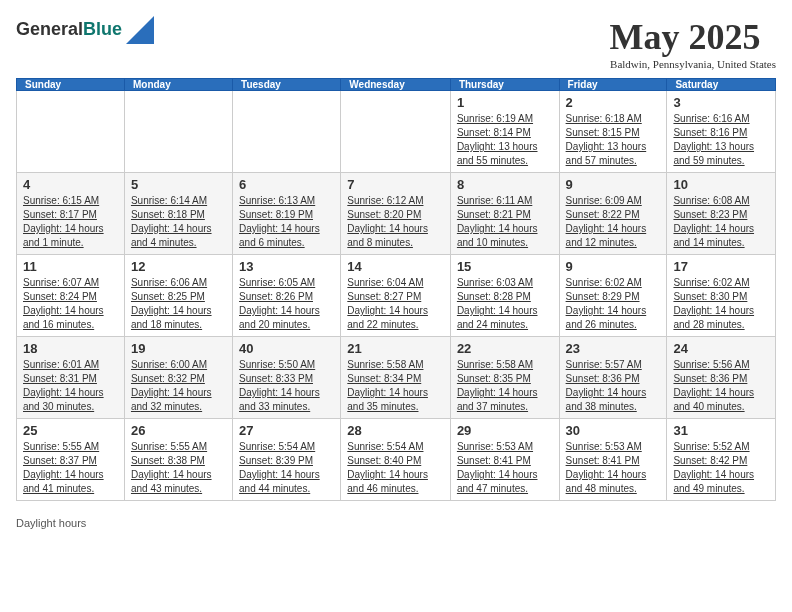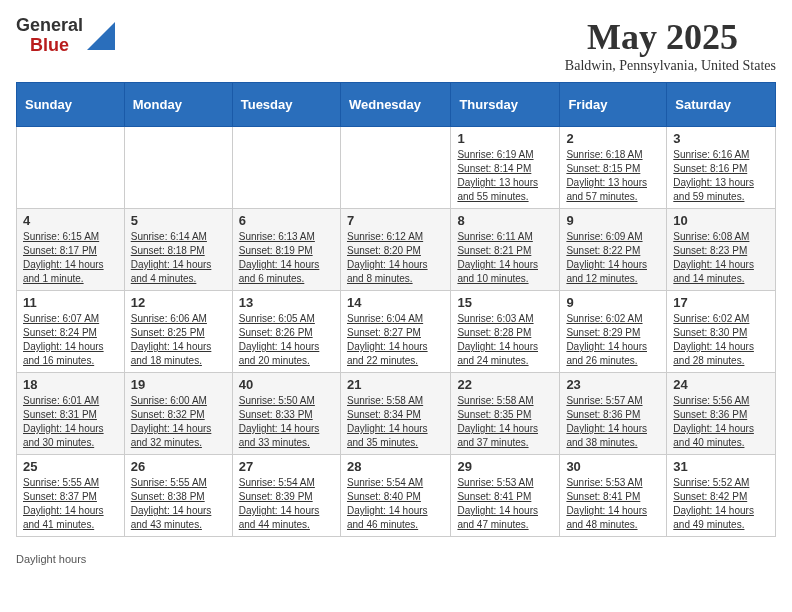--- a/index.html
+++ b/index.html
@@ -15,64 +15,62 @@
       justify-content: space-between;
       align-items: flex-start;
       margin-bottom: 8px;
     }
     .logo {
       display: flex;
       align-items: center;
     }
     .logo-text {
       display: flex;
-      flex-direction: column;
       line-height: 1.1;
-      text-align: center;
     }
     .logo-general {
       font-size: 18px;
       font-weight: bold;
       color: #333;
     }
     .logo-blue {
       font-size: 18px;
       font-weight: bold;
-      color: #b91c1c;
+      color: #0f766e;
     }
     .logo-icon {
       width: 28px;
       height: 28px;
       margin-left: 4px;
     }
     .title-area {
       text-align: center;
       font-family: Liberation Serif, serif;
     }
     .month-year {
       font-size: 36px;
       font-weight: bold;
       color: #333;
     }
     .location {
-      font-size: 14px;
+      font-size: 11px;
       color: #333;
       padding-left: 16px;
     }
     .calendar {
       width: 100%;
       border-collapse: collapse;
       border: 1px solid #ccc;
     }
     .calendar th {
       background-color: #2a6ebb;
       color: #fff;
       text-align: left;
-      padding: 14px 8px;
-      font-size: 13px;
+      padding: 0 8px;
+      font-size: 10px;
       border: 1px solid #1a5aa8;
     }
     .calendar td {
       border: 1px solid #ccc;
       vertical-align: top;
       padding: 4px 6px;
       width: 113px;
       min-height: 80px;
       background: #fff;
     }

